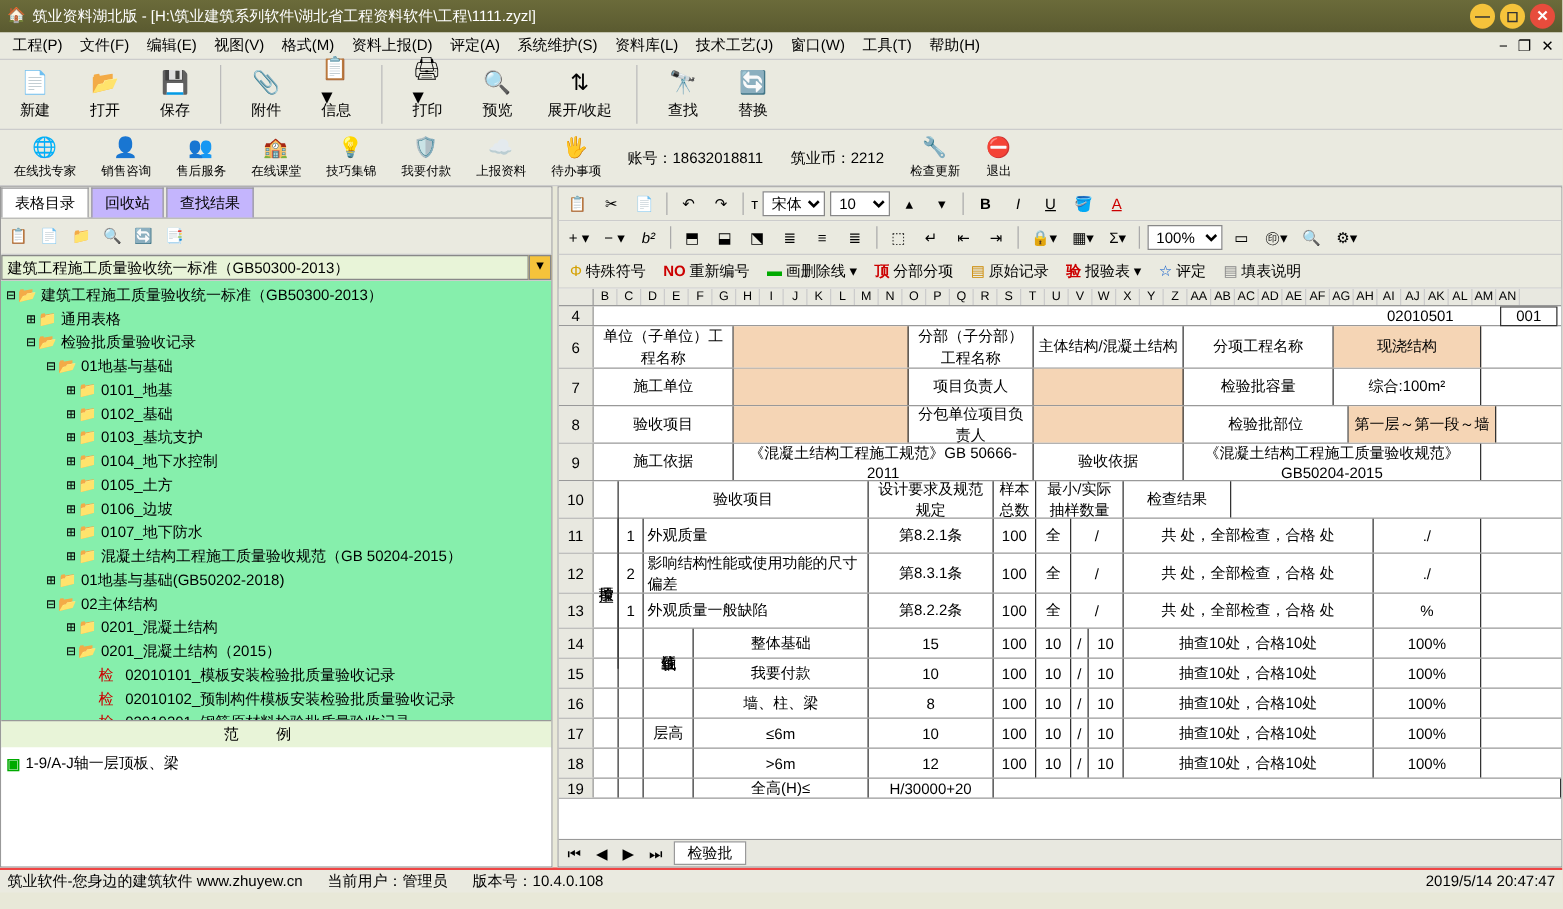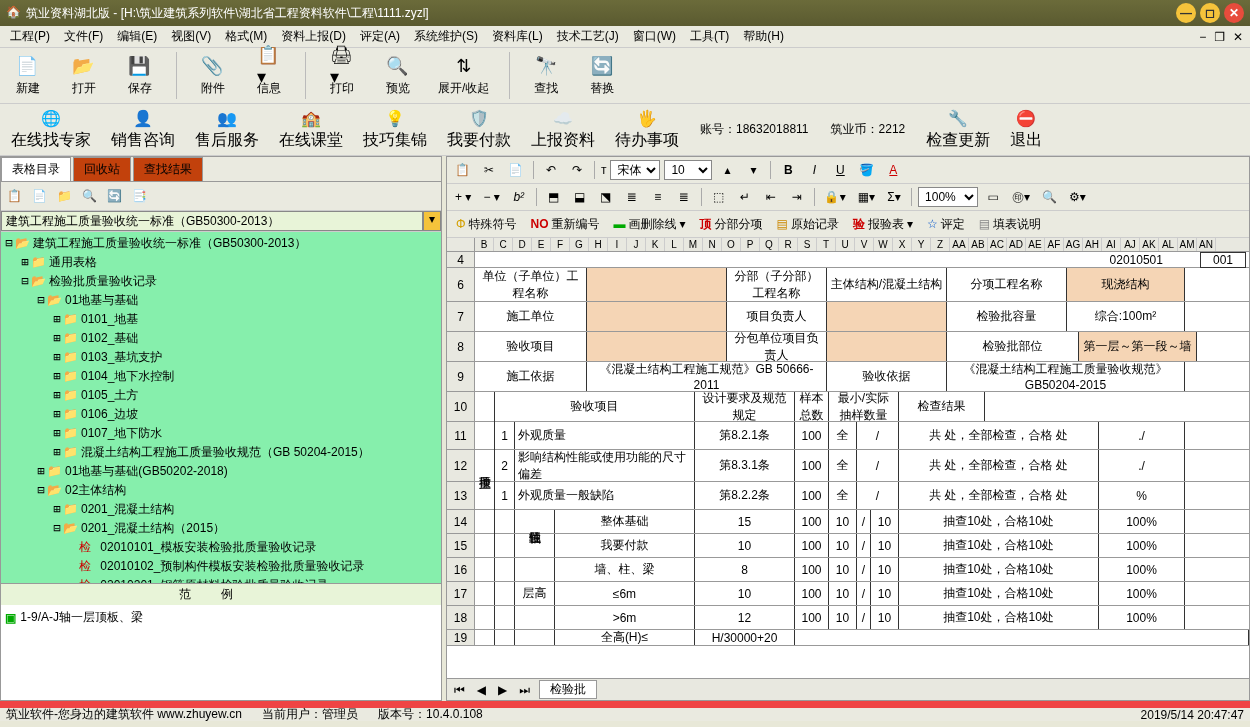--- a/index.html
+++ b/index.html
@@ -24,32 +24,32 @@
 
 .toolbar { background: #eaeae0; padding: 4px 8px; border-bottom: 1px solid #ccc; display: flex; gap: 16px; }
 .tbtn { display: flex; flex-direction: column; align-items: center; gap: 2px; cursor: pointer; padding: 2px 4px; min-width: 40px; }
 .tbtn .ticon { width: 24px; height: 24px; display: flex; align-items: center; justify-content: center; font-size: 18px; }
 .tbtn .tlabel { font-size: 12px; white-space: nowrap; }
 .tsep { width: 1px; background: #bbb; }
 
 .toolbar2 { background: #eaeae0; padding: 3px 8px; border-bottom: 1px solid #ccc; display: flex; align-items: center; gap: 14px; }
 .tbtn2 { display: flex; flex-direction: column; align-items: center; gap: 2px; cursor: pointer; padding: 1px 3px; }
 .tbtn2 .ticon { width: 22px; height: 20px; display:flex;align-items:center;justify-content:center;font-size:16px; }
-.tbtn2 .tlabel { font-size: 16px; white-space: nowrap; text-align: center; }
+.tbtn2 .tlabel { font-size: 10px; white-space: nowrap; text-align: center; }
 .tinfo { font-size: 12px; padding: 0 4px; }
 
 
 .main { display: flex; height: 545px; }
 .leftpane { width: 442px; background: #fff; border: 1px solid #999; display: flex; flex-direction: column; }
 .rightpane { flex: 1; background: #fff; border: 1px solid #999; display: flex; flex-direction: column; margin-left: 4px; }
 
 
 .lefttabs { display: flex; background: #eaeae0; border-bottom: 1px solid #999; }
 .lefttab { padding: 3px 10px; background: #fff; border: 1px solid #999; border-bottom: none; margin-right: 2px; cursor: pointer; }
-.lefttab.inactive { background: #c2410c; }
+.lefttab.inactive { background: #c4b5fd; }
 
 
 .leftbar { padding: 3px; background: #eaeae0; border-bottom: 1px solid #ccc; display: flex; gap: 3px; }
 .leftbar .sbtn { width: 22px; height: 22px; border: 1px solid transparent; display:flex;align-items:center;justify-content:center; cursor: pointer; }
 
 
 .combo { display: flex; border-bottom: 1px solid #ccc; }
 .combo input { flex: 1; border: 1px solid #888; padding: 2px 4px; background: #e8f4d8; font-size: 12px; }
 .combo .dd { width: 18px; background: #f5c33b; border: 1px solid #888; cursor: pointer; text-align: center; }
 
@@ -92,21 +92,21 @@
 .cell { border-right:1px solid #333; display:flex; align-items:center; justify-content:center; text-align:center; padding:2px 3px; font-size:12px; }
 .cell.left { justify-content:flex-start; text-align:left;}
 .cell.peach { background:#f5d5b5; }
 
 
 .sheettab { background:#e8e8e0; border-top:1px solid #999; padding:1px 4px; display:flex; align-items:center; gap:6px;}
 .sheettab .navbtn { cursor:pointer; padding:0 3px; }
 .sheettab .stab { background:#fff; border:1px solid #999; padding:0 10px; cursor:pointer;}
 
 
-.statusbar { height:20px; background:#eaeae0; border-top:7px solid #ef4444; display:flex; align-items:center; padding:0 6px; gap:20px;}
+.statusbar { height:20px; background:#eaeae0; border-top:2px solid #ef4444; display:flex; align-items:center; padding:0 6px; gap:20px;}
 .statusbar .sitem { font-size:12px; }
 .statusbar .spacer { flex:1; }
 </style>
 </head>
 <body>
 
 <div class="titlebar">
   <span class="icon">🏠</span>
   <span class="title">筑业资料湖北版 - [H:\筑业建筑系列软件\湖北省工程资料软件\工程\1111.zyzl]</span>
   <div class="winbtns">

